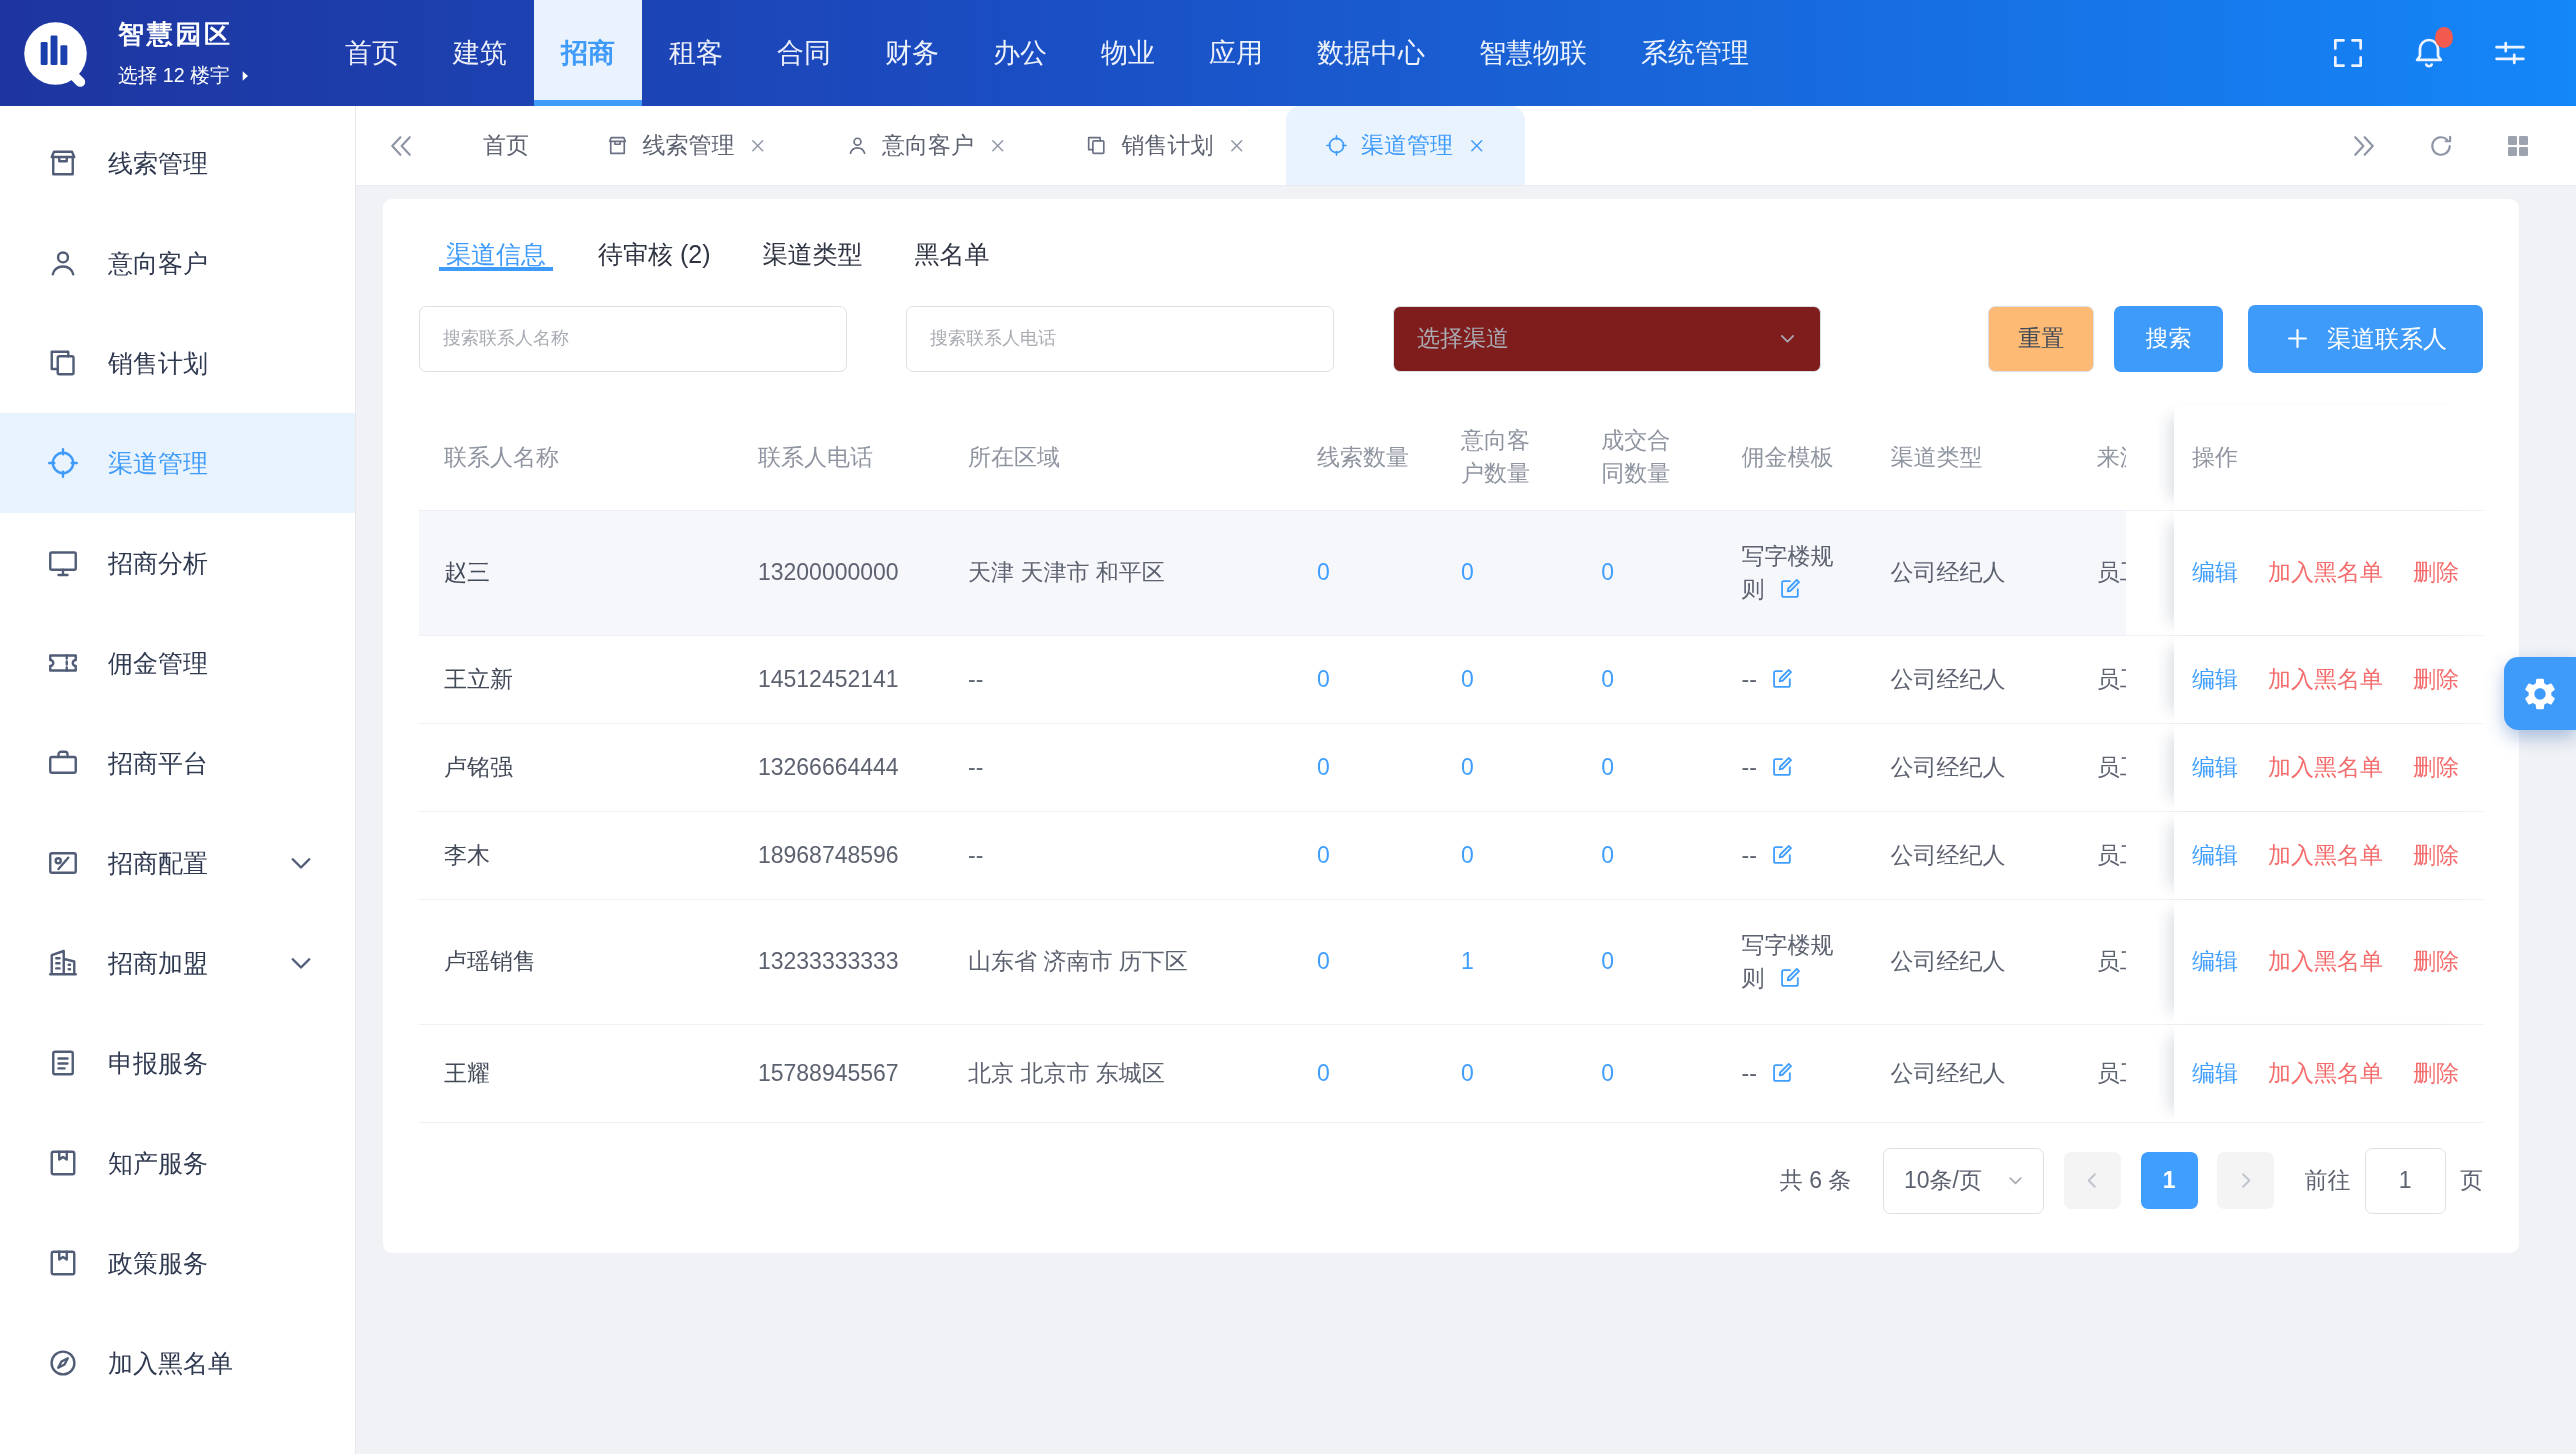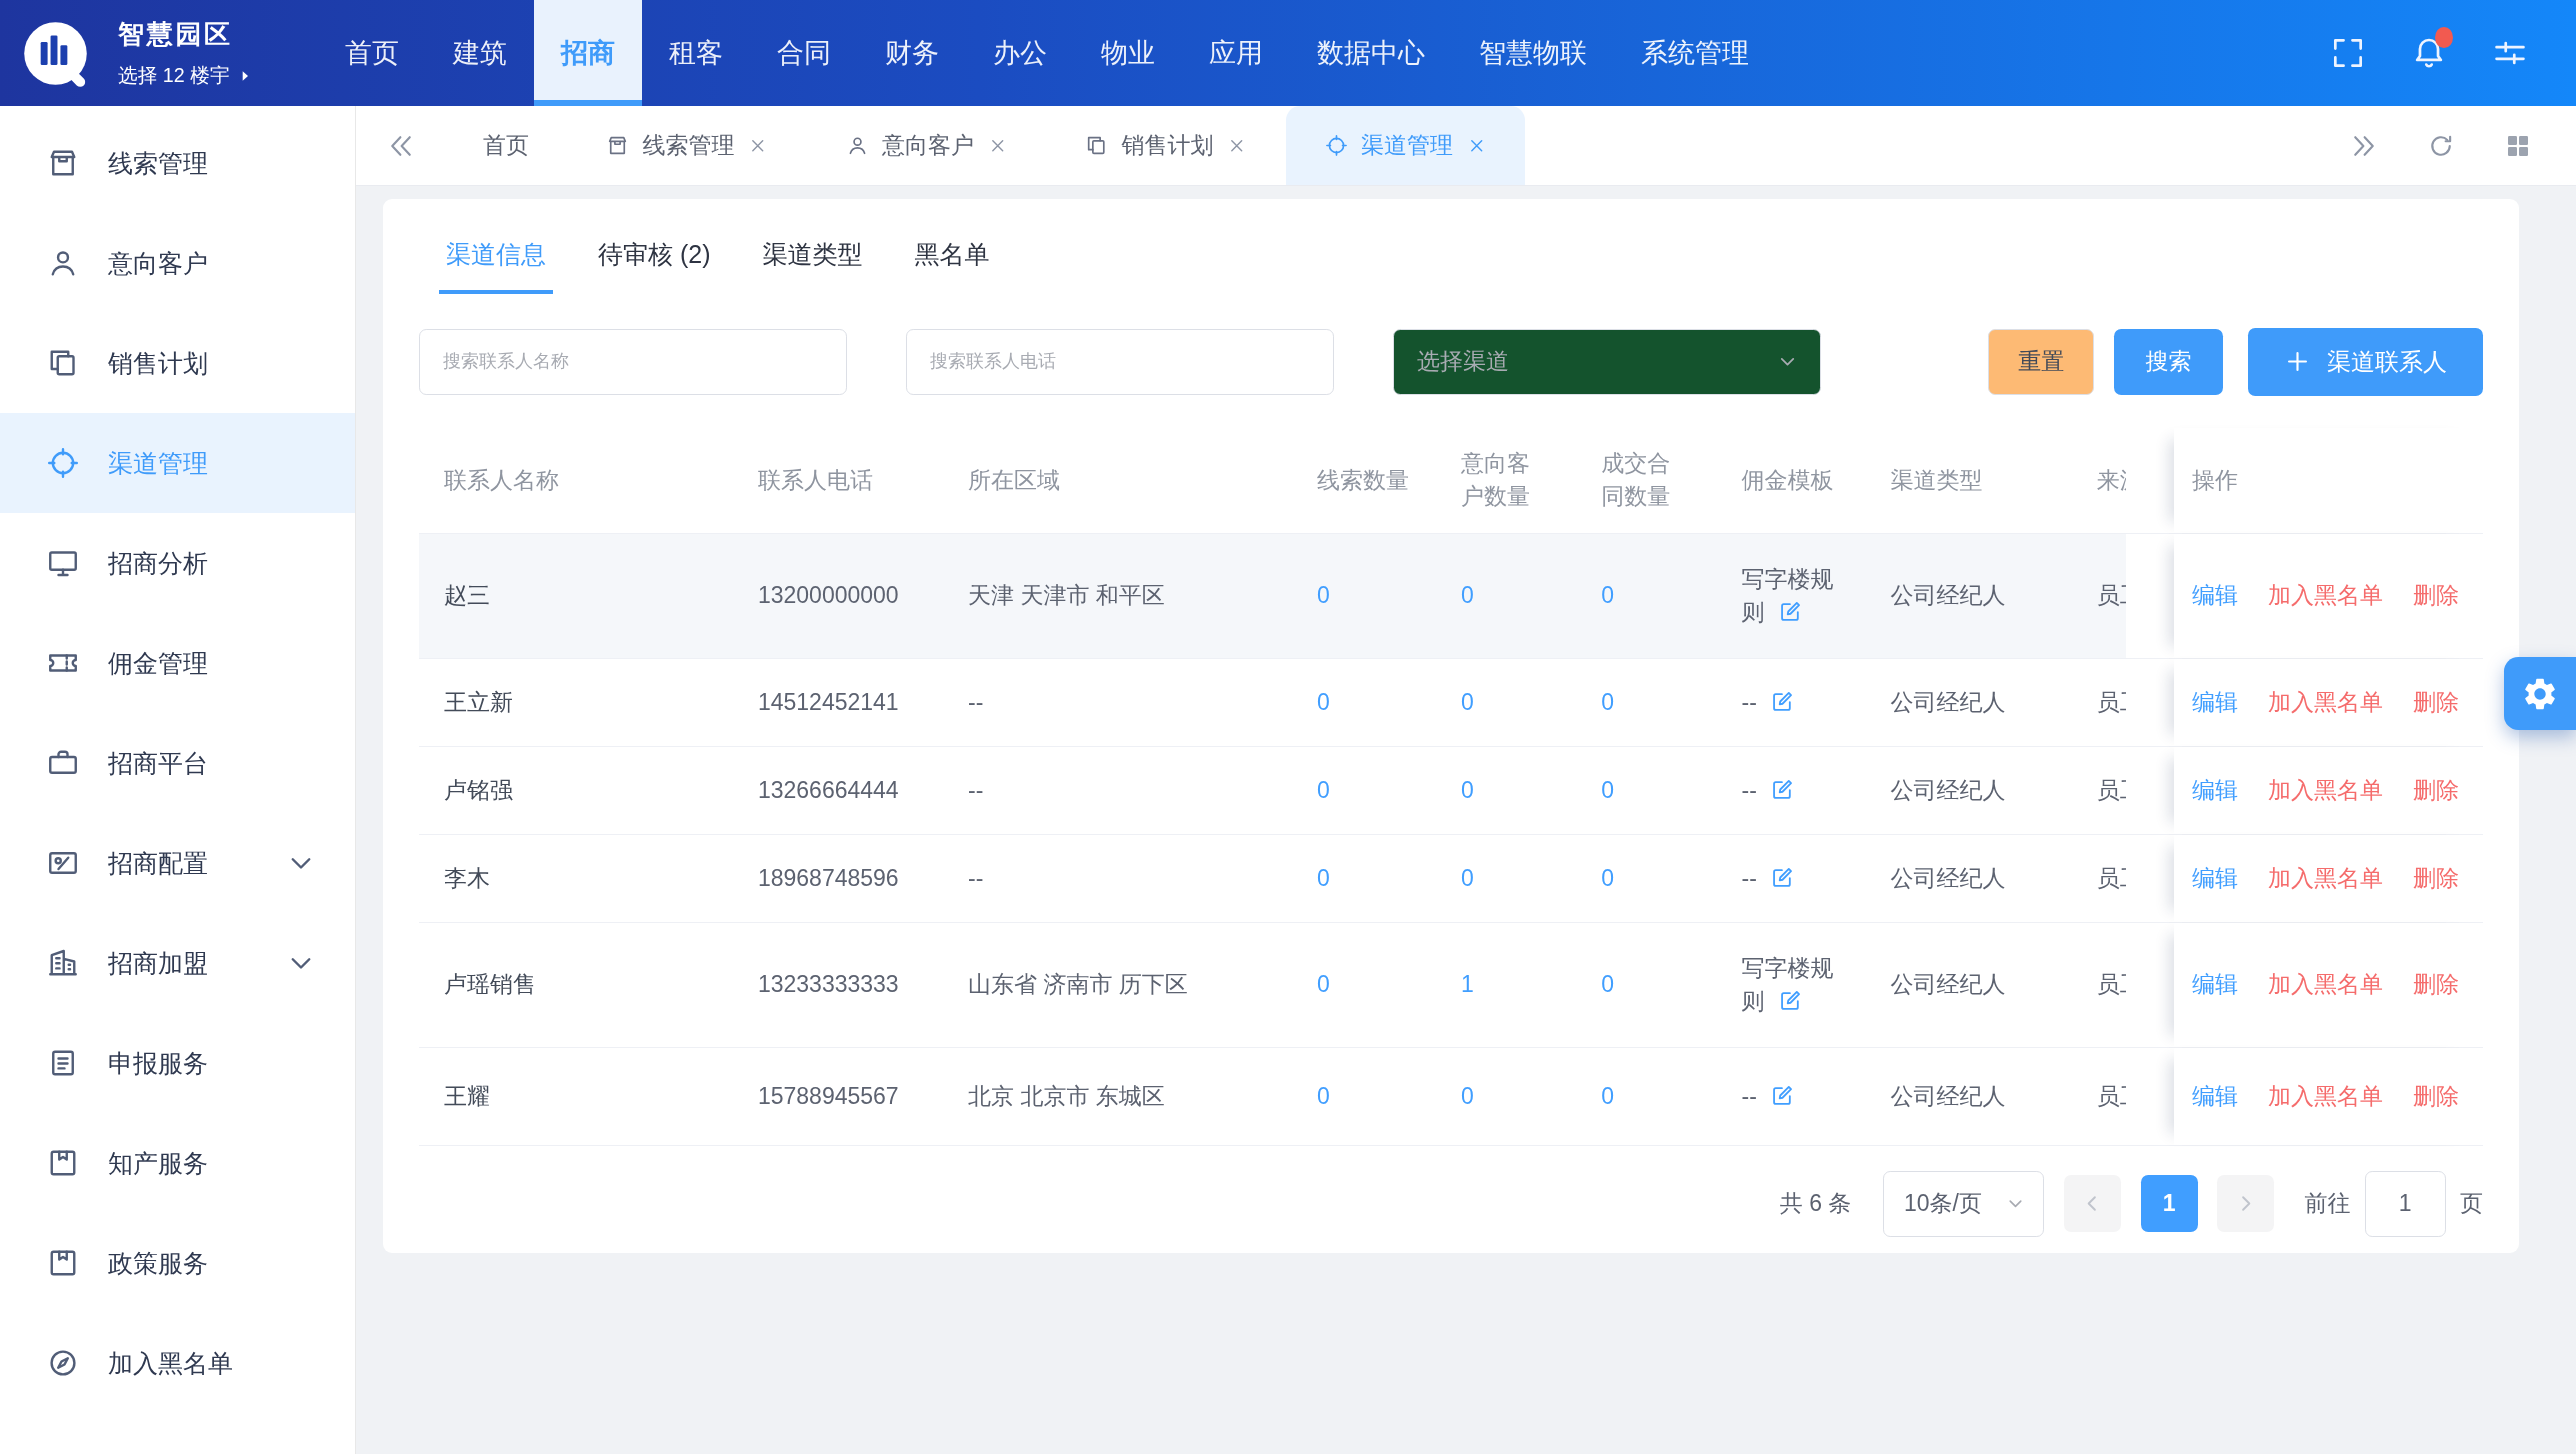--- a/index.html
+++ b/index.html
@@ -52,32 +52,32 @@
   .tabbar-right { margin-left:auto; display:flex; align-items:center; gap:47px; padding-right:43px; color:#8d95a5; }
   .tabbar-right .ic { cursor:pointer; }
   .tabbar-right .ic.grid { color:#9ca3af; }
 
   
   .main { position:absolute; top:186px; left:356px; right:0; bottom:0; background:#f0f2f5; }
   .card { position:absolute; left:27px; top:12.5px; width:2136px; height:1054px; background:#fff;
     border-radius:9px; padding:39px 36px 32px 36px; }
 
   .page-tabs { display:flex; gap:52px; margin-left:27px; font-size:25px; color:#2e3442; }
-  .page-tab { padding-bottom:23px; position:relative; cursor:pointer; white-space:nowrap; }
+  .page-tab { position:relative; cursor:pointer; white-space:nowrap; }
   .page-tab.active { color:#3f9bfa; }
   .page-tab.active::after { content:''; position:absolute; left:-7.2px; right:-7.2px; bottom:0; height:3.6px; background:#3f9bfa; }
 
   .filters { display:flex; align-items:center; margin-top:34px; }
   .f-input { width:428px; height:66px; border:0.9px solid #dcdfe6; border-radius:7.2px; font-size:18px;
     padding:0 23px; color:#303133; outline:none; font-family:inherit; }
   .f-input::placeholder { color:#a8abb2; }
   .f-gap { width:59px; flex:none; }
   .f-select { width:428px; height:66px; border:0.9px solid #dcdfe6; border-radius:7.2px; display:flex;
     align-items:center; justify-content:space-between; padding:0 19.7px 0 23px; color:#a8abb2;
-    font-size:23px; cursor:pointer; background:#14532d; }
+    font-size:23px; cursor:pointer; background:#7f1d1d; }
   .f-select .ic { width:25px; height:25px; color:#a8abb2; }
   .btn { display:flex; align-items:center; justify-content:center; border:none; cursor:pointer;
     font-size:23px; border-radius:7.2px; font-family:inherit; }
   .btn-reset { width:106px; height:66px; background:#fdba74; border:0.9px solid #dcdfe6; color:#424a58; margin-left:auto; }
   .btn-search { width:109px; height:66px; background:#3f9bfa; color:#fff; margin-left:19.7px; }
   .btn-add { height:68px; padding:0 36px; background:#3f9bfa; color:#fff; margin-left:25px; gap:16px; font-size:24px; }
   .btn-add .ic { width:27px; height:27px; color:#fff; }
 
   
   .table { margin-top:32px; width:2064px; position:relative; }

